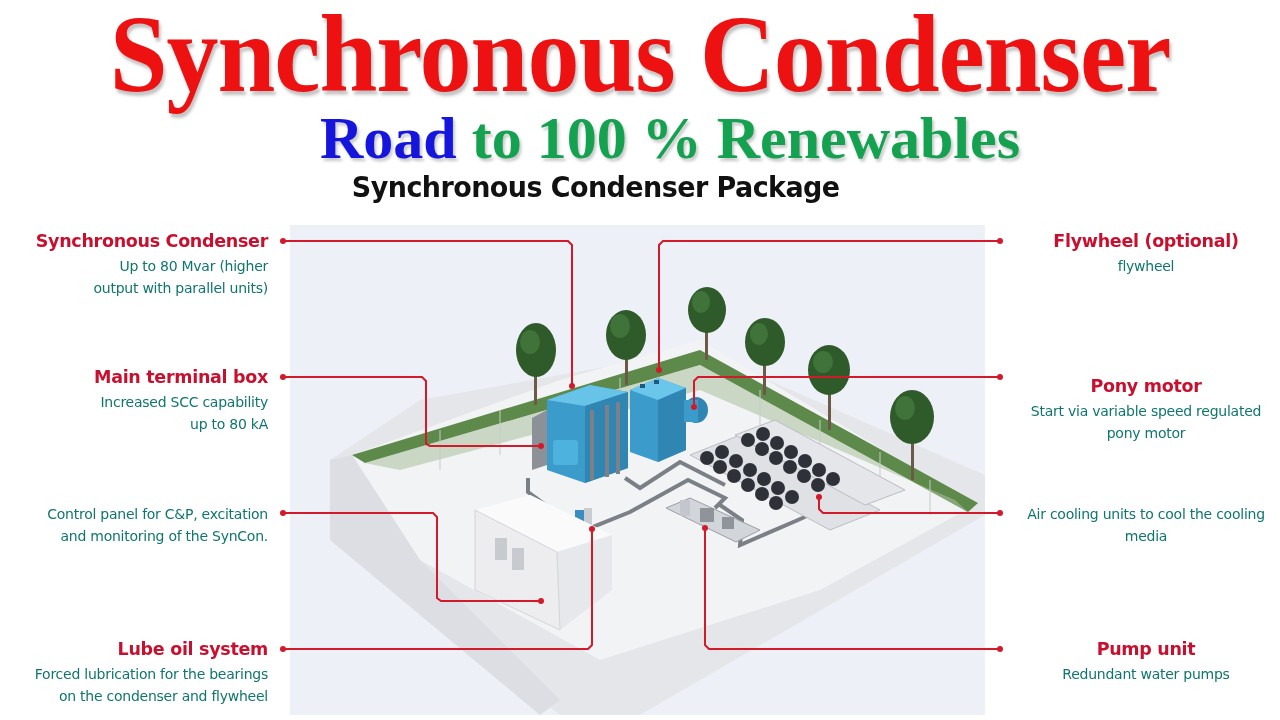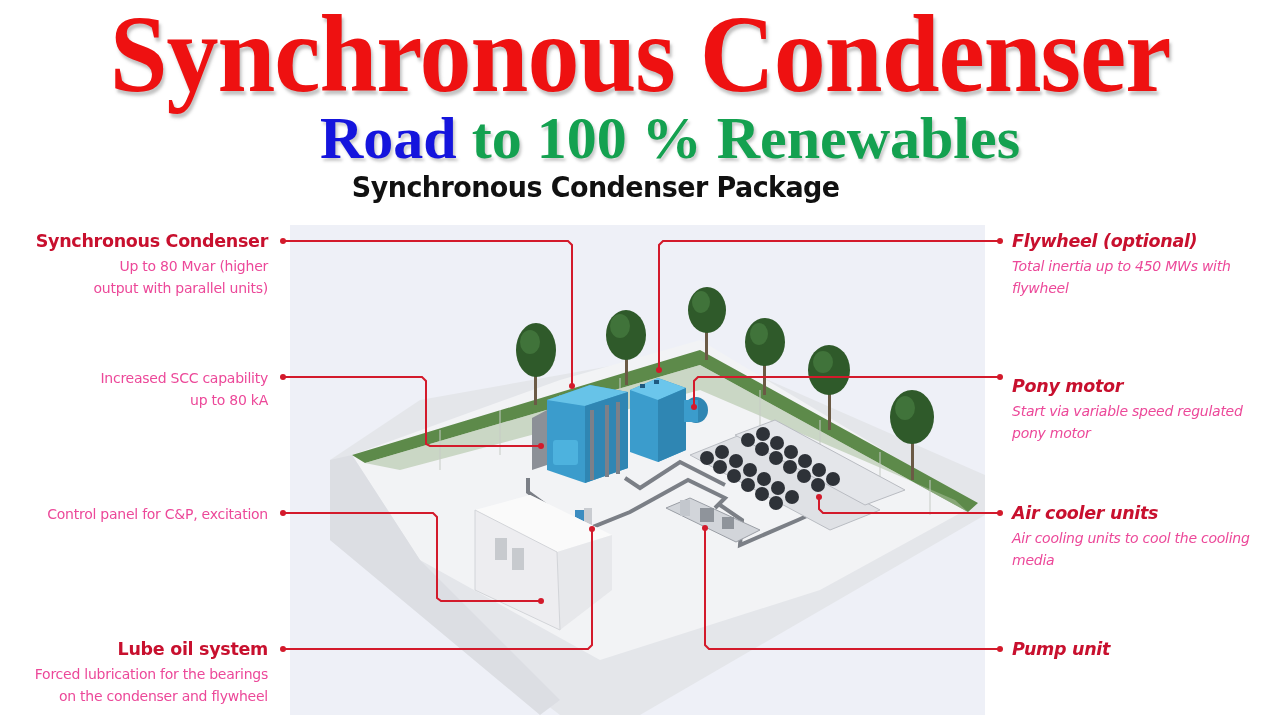--- a/index.html
+++ b/index.html
@@ -31,27 +31,27 @@
     font-size: 29px; line-height: 38px; color: #111; letter-spacing: -0.6px;
     transform: scaleX(0.93); transform-origin: left center;
   }
   .panel {
     position: absolute; left: 290px; top: 225px; width: 695px; height: 490px;
     background: #eef0f7;
   }
   svg.scene { position: absolute; left: 0; top: 0; width: 1280px; height: 720px; }
   .callout { position: absolute; width: 275px; }
   .callout.left { left: 0; text-align: right; width: 268px; }
-  .callout.right { left: 1012px; text-align: left; width: 268px; font-style: italic; }
+  .callout.right { left: 1012px; text-align: center; width: 268px; }
   .callout .head {
     color: #c8102e; font-weight: bold; font-size: 17.5px; line-height: 24px;
     font-family: "DejaVu Sans", sans-serif; letter-spacing: -0.3px;
   }
   .callout .desc {
-    color: #ec4899; font-size: 14px; line-height: 21.5px; margin-top: 3px;
+    color: #0f766e; font-size: 14px; line-height: 21.5px; margin-top: 3px;
     font-family: "DejaVu Sans", sans-serif; letter-spacing: -0.25px;
   }
   .callout .desc span { display: block; }
 </style>
 </head>
 <body>
 
 <div class="title-main">Synchronous Condenser</div>
 <div class="title-sub">
   <span class="w1">Road</span>
@@ -234,54 +234,57 @@
 </svg>
 
 <div class="callout left" style="top:229px;">
   <div class="head">Synchronous Condenser</div>
   <div class="desc">
     <span>Up to 80 Mvar (higher</span>
     <span>output with parallel units)</span>
   </div>
 </div>
 <div class="callout left" style="top:365px;">
+  <div class="head">Main terminal box</div>
   <div class="desc">
     <span>Increased SCC capability</span>
     <span>up to 80 kA</span>
   </div>
 </div>
 <div class="callout left" style="top:501px;">
   <div class="desc">
     <span>Control panel for C&amp;P, excitation</span>
+    <span>and  monitoring of the SynCon.</span>
   </div>
 </div>
 <div class="callout left" style="top:637px;">
   <div class="head">Lube oil system</div>
   <div class="desc">
     <span>Forced lubrication for the bearings</span>
     <span>on the condenser and  flywheel</span>
   </div>
 </div>
 
 <div class="callout right" style="top:229px;">
   <div class="head">Flywheel (optional)</div>
   <div class="desc">
-    <span>Total inertia up to 450 MWs with</span>
     <span>flywheel</span>
   </div>
 </div>
 <div class="callout right" style="top:374px;">
   <div class="head">Pony motor</div>
   <div class="desc">
     <span>Start via variable speed regulated</span>
     <span>pony motor</span>
   </div>
 </div>
 <div class="callout right" style="top:501px;">
-  <div class="head">Air cooler units</div>
   <div class="desc">
     <span>Air cooling units to cool the cooling</span>
     <span>media</span>
   </div>
 </div>
 <div class="callout right" style="top:637px;">
   <div class="head">Pump unit</div>
+  <div class="desc">
+    <span>Redundant water pumps</span>
+  </div>
 </div>
 
 </body></html>

